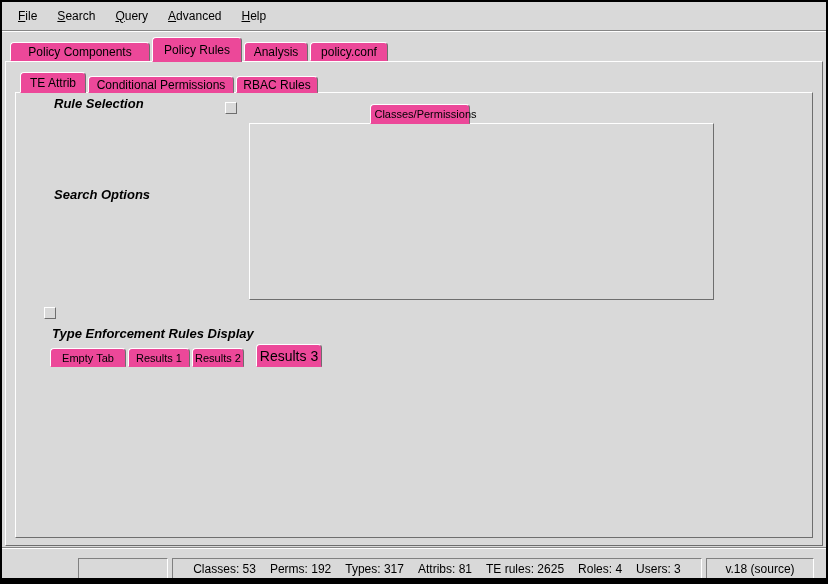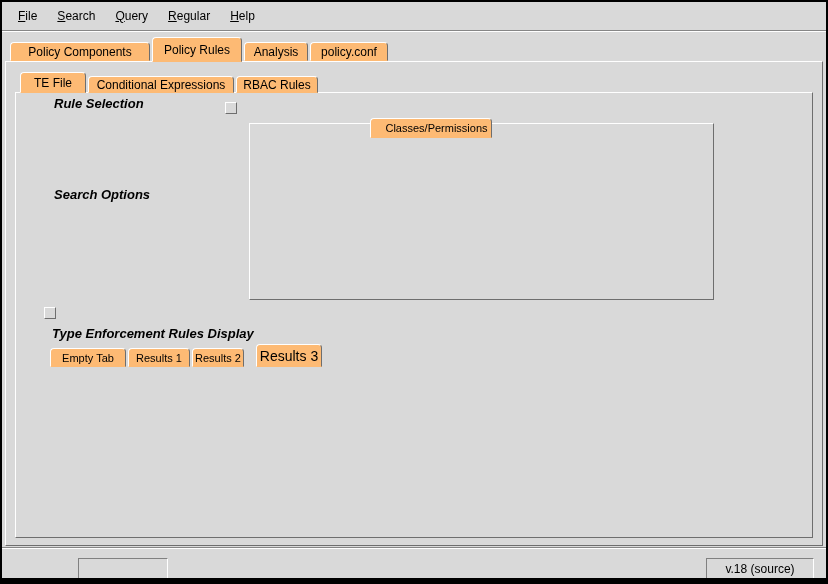--- a/index.html
+++ b/index.html
@@ -11,21 +11,21 @@
   }
   .abs{position:absolute;}
   .sunken{border:1px solid;border-color:#6e6e6e #ffffff #ffffff #6e6e6e;}
   .groove-h{border-top:1px solid #868686;border-bottom:1px solid #ffffff;height:0;}
   .sash-vline{width:0;border-left:1px solid #868686;border-right:1px solid #ffffff;}
   
   .menubar{left:0;top:0;width:100%;height:28px;display:flex;align-items:center;padding-left:6px;box-sizing:border-box;}
   .menu-item{display:inline-block;padding:4px 10px;}
   .menu-item::first-letter{text-decoration:underline;}
   
-  .tab{box-sizing:border-box;background:#fdba74;display:flex;align-items:center;justify-content:center;
+  .tab{box-sizing:border-box;background:#ec4899;display:flex;align-items:center;justify-content:center;
        border:1px solid;border-color:#ffffff #6e6e6e transparent #ffffff;
        border-top-left-radius:4px;border-top-right-radius:4px;z-index:2;white-space:nowrap;}
   .tab.selected{z-index:4;}
   .panel{box-sizing:border-box;background:#d9d9d9;border:1px solid;border-color:#ffffff #6e6e6e #6e6e6e #ffffff;z-index:1;}
   
   .lframe{box-sizing:border-box;border:2px groove #c0c0c0;}
   .ltitle{position:absolute;top:-9px;left:10px;background:#d9d9d9;padding:0 4px;
           font-weight:bold;font-style:italic;font-size:13px;white-space:nowrap;z-index:5;}
   
   .cbrow{display:flex;align-items:center;gap:6px;height:14px;}
@@ -69,44 +69,44 @@
 </style>
 </head>
 <body>
 
 <div class="win" style="--accent:#a01b4a; --link:#0000cc;">
 
   <div class="abs menubar">
     <span class="menu-item">File</span>
     <span class="menu-item">Search</span>
     <span class="menu-item">Query</span>
-    <span class="menu-item">Regular</span>
+    <span class="menu-item">Advanced</span>
     <span class="menu-item">Help</span>
   </div>
   <div class="abs groove-h" style="left:0;top:28px;width:824px;"></div>
 
   <div class="abs tab" style="left:8px;top:40px;width:140px;height:19px;">
       <span>Policy Components</span>
     </div>
   <div class="abs tab selected" style="left:150px;top:35px;width:90px;height:25px;">
       <span>Policy Rules</span>
     </div>
   <div class="abs tab" style="left:242px;top:40px;width:64px;height:19px;">
       <span>Analysis</span>
     </div>
   <div class="abs tab" style="left:308px;top:40px;width:78px;height:19px;">
       <span>policy.conf</span>
     </div>
   <div class="abs panel" style="left:3px;top:59px;width:818px;height:485px;"></div>
 
   <div class="abs tab selected" style="left:18px;top:70px;width:66px;height:21px;">
-      <span>TE File</span>
+      <span>TE Attrib</span>
     </div>
   <div class="abs tab" style="left:86px;top:74px;width:146px;height:17px;">
-      <span>Conditional Expressions</span>
+      <span>Conditional Permissions</span>
     </div>
   <div class="abs tab" style="left:234px;top:74px;width:82px;height:17px;">
       <span>RBAC Rules</span>
     </div>
   <div class="abs panel" style="left:13px;top:90px;width:798px;height:446px;"></div>
 
   <div class="abs lframe" style="left:36px;top:101px;width:181px;height:84px;">
     <span class="ltitle">Rule Selection</span>
     <div class="abs cbrow" style="left:10px;top:16px;">
       <span class="cb checked"></span>
@@ -146,21 +146,21 @@
     </div>
     <div class="abs cbrow" style="left:8px;top:78px;">
       <span class="cb checked"></span>
       <span class="cblabel">Enable Regular Expressions</span>
     </div>
   </div>
 
   <div class="abs sash-vline" style="left:228px;top:97px;height:203px;"></div>
   <div class="abs handle" style="left:223px;top:100px;"></div>
 
-  <div class="abs tab" style="left:368px;top:116px;width:122px;height:20px;padding-left:11px;">
+  <div class="abs tab" style="left:368px;top:102px;width:100px;height:20px;padding-left:11px;">
       <span style="font-size:11px;">Classes/Permissions</span>
     </div>
   <div class="abs panel" style="left:247px;top:121px;width:465px;height:177px;"></div>
 
   <div class="abs cbrow" style="left:264px;top:131px;">
     <span class="cb checked"></span>
     <span class="cblabel">Use Source Type/Attrib</span>
   </div>
   <div class="abs sunken" style="left:260px;top:150px;width:178px;height:139px;"></div>
   <div class="abs cbrow" style="left:273px;top:161px;">
@@ -273,17 +273,26 @@
     <span class="arrow" style="right:0;top:0;width:13px;height:12px;">▷</span>
   </div>
 
   <div class="abs btn" style="left:48px;top:481px;width:728px;height:25px;">
       <span>Close Tab</span>
     </div>
 
   <div class="abs groove-h" style="left:0;top:545px;width:824px;"></div>
 
   <div class="abs statbox" style="left:76px;top:556px;width:90px;"></div>
+  <div class="abs statbox" style="left:170px;top:556px;width:530px;">
+    <span class="stat-item">Classes: 53</span>
+    <span class="stat-item">Perms: 192</span>
+    <span class="stat-item">Types: 317</span>
+    <span class="stat-item">Attribs: 81</span>
+    <span class="stat-item">TE rules: 2625</span>
+    <span class="stat-item">Roles: 4</span>
+    <span class="stat-item">Users: 3</span>
+  </div>
   <div class="abs statbox" style="left:704px;top:556px;width:108px;">
     <span>v.18 (source)</span>
   </div>
 
 </div>
 
 </body></html>

